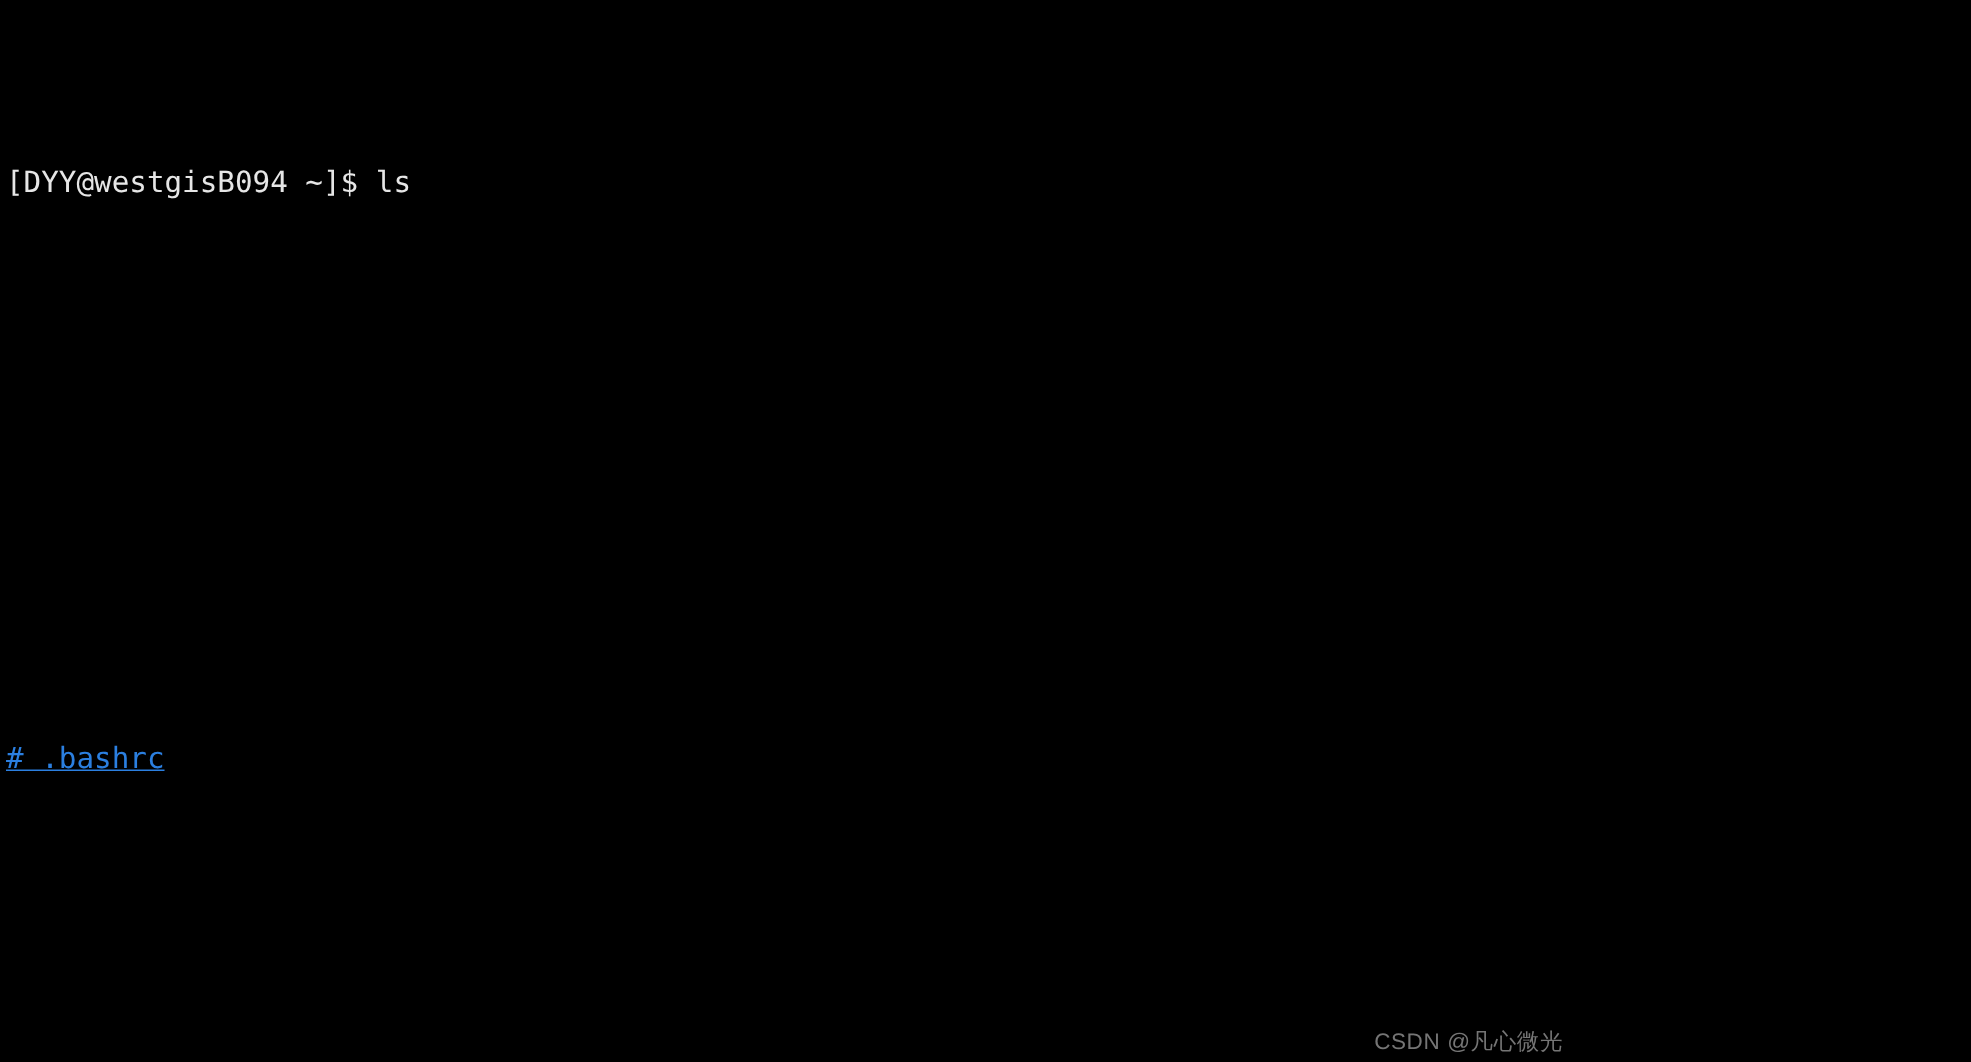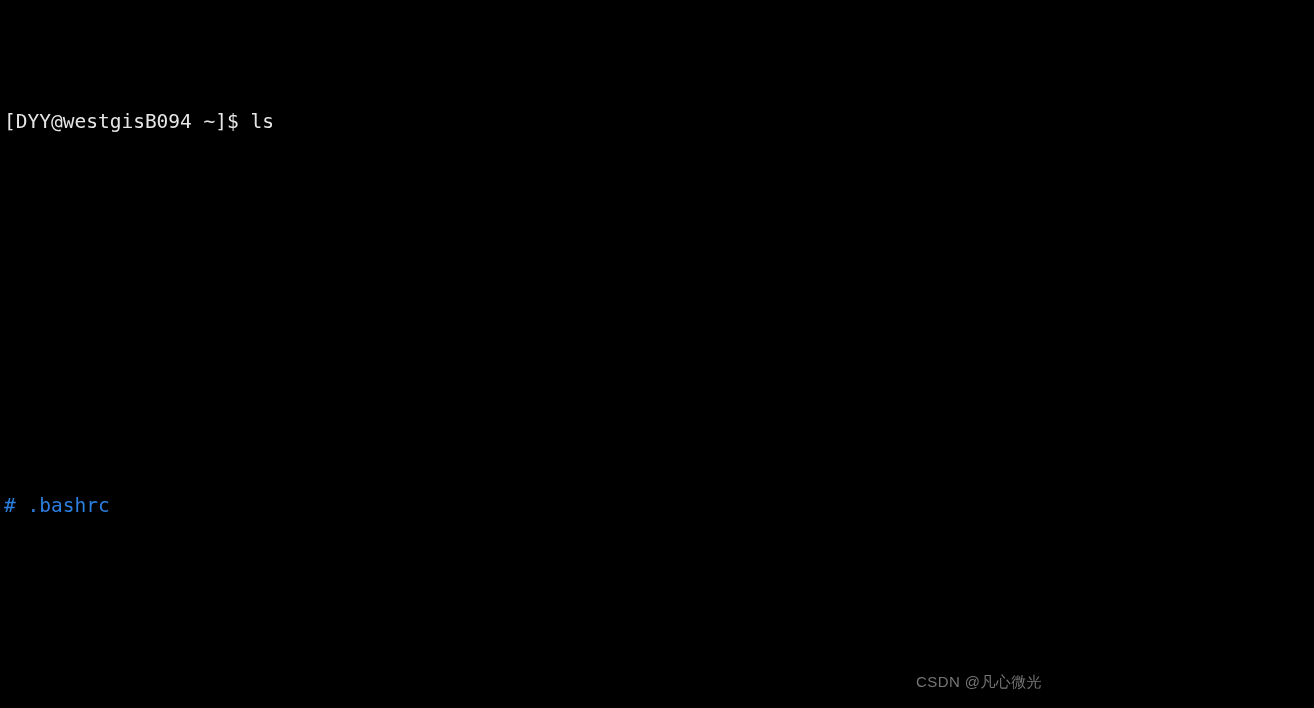--- a/index.html
+++ b/index.html
@@ -34,28 +34,28 @@
     white-space: pre;
   }
 
   .row {
     height: 32px;
     line-height: 32px;
     padding-left: 4px;
     white-space: pre;
     color: #d7d7d7;
   }
-  .c-comment { color: #2b7fe0; }
+  .c-comment { color: #2b7fe0; text-decoration: underline; }
   .c-prompt  { color: #e6e6e6; }
 
   
   #watermark {
     position: absolute;
     right: 10px;
-    bottom: 16px;
+    bottom: 4px;
     color: #8a8a8a;
     font-family: "Liberation Sans", sans-serif;
     font-size: 15px;
     letter-spacing: 0.4px;
     opacity: 0.85;
     pointer-events: none;
   }
 </style>
 </head>
 <body>

